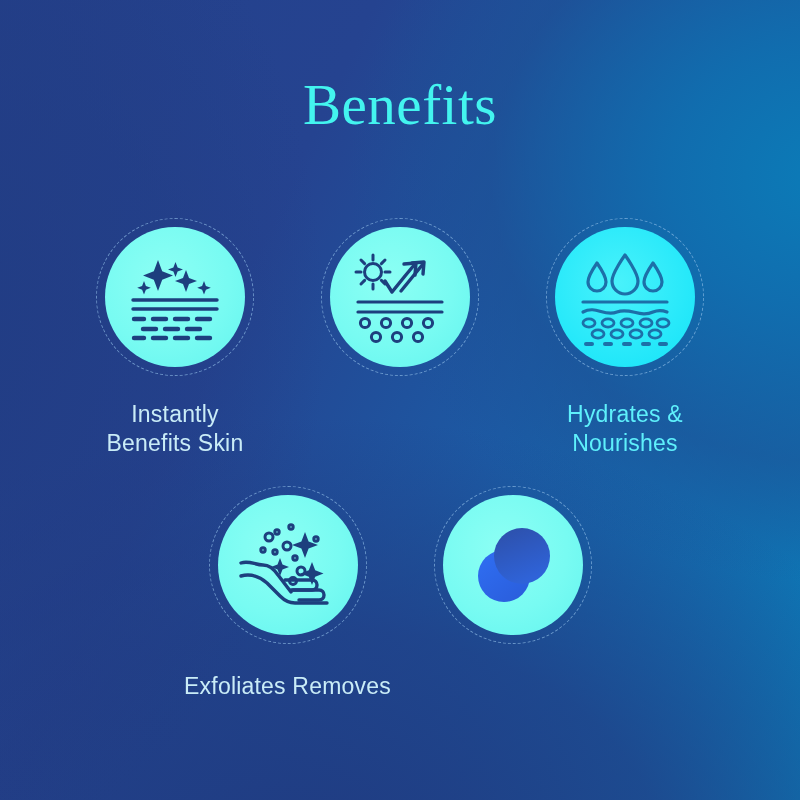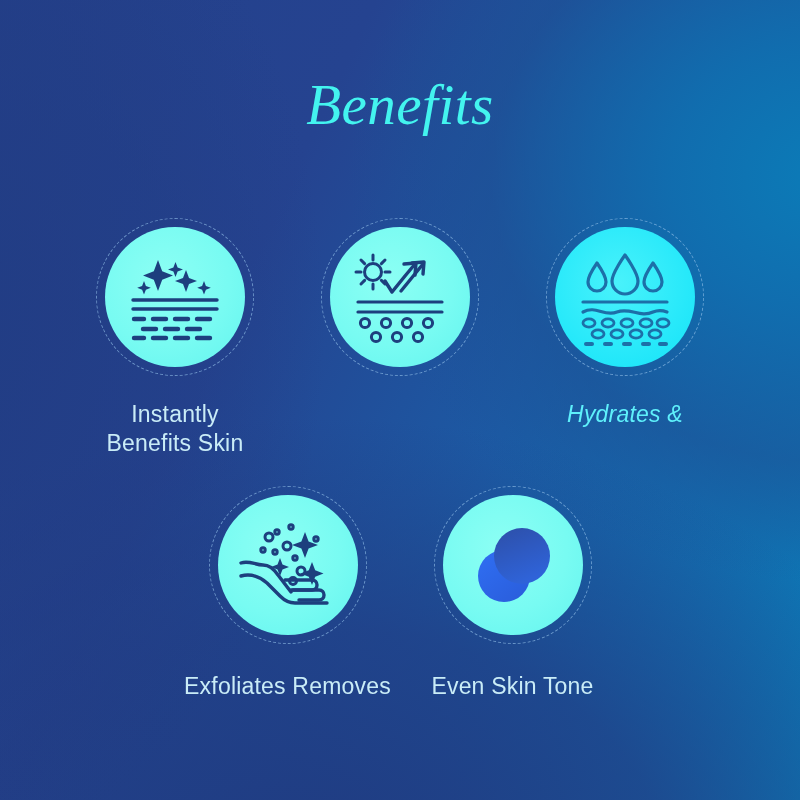--- a/index.html
+++ b/index.html
@@ -48,21 +48,20 @@
     position: absolute;
     top: 74px;
     left: 0;
     width: 800px;
     text-align: center;
     font-family: "Liberation Serif", "DejaVu Serif", serif;
     font-size: 57px;
     line-height: 62px;
     color: #43f4ef;
     letter-spacing: 0.5px;
-    font-style: italic;
   }
 
   
   .row {
     position: absolute;
     left: 0;
     width: 800px;
     display: flex;
     justify-content: center;
   }
@@ -121,21 +120,21 @@
 
   .label {
     margin-top: 18px;
     text-align: center;
     font-size: 23px;
     line-height: 29px;
     color: #c9ecf7;
     font-family: "Liberation Sans", sans-serif;
     letter-spacing: 0.2px;
   }
-  .label.accent { color: #5ef0fb; font-style: italic; }
+  .label.accent { color: #5ef0fb; }
   .label.bottom { margin-top: 22px; }
 </style>
 </head>
 <body>
 
 <div id="poster">
   <div class="bg-base"></div>
   <div class="bg-glow"></div>
   <div class="bg-dark-bottom"></div>
   <div class="bg-dark-left"></div>
@@ -251,20 +250,21 @@
             <line x1="16" y1="102" x2="22" y2="102"></line>
             <line x1="35" y1="102" x2="41" y2="102"></line>
             <line x1="54" y1="102" x2="60" y2="102"></line>
             <line x1="73" y1="102" x2="79" y2="102"></line>
             <line x1="90" y1="102" x2="96" y2="102"></line>
           </g>
         </svg>
       </div>
       <div class="label accent">
         <div>Hydrates &amp;</div>
+        <div>Nourishes</div>
       </div>
     </div>
   </div>
 
   <div class="row row-bottom">
 
     <div class="item">
       <div class="badge">
         <div class="dashring"></div>
         <div class="disc pale"></div>
@@ -311,18 +311,15 @@
             </linearGradient>
             <linearGradient id="discB" x1="0.1" y1="0" x2="0.9" y2="1">
               <stop offset="0%" stop-color="#2f6ef2"></stop>
               <stop offset="100%" stop-color="#2a5ddb"></stop>
             </linearGradient>
           </defs>
           <ellipse cx="46" cy="66" rx="26" ry="26" fill="url(#discB)"></ellipse>
           <ellipse cx="64" cy="46" rx="28" ry="28" fill="url(#discA)"></ellipse>
         </svg>
       </div>
-      <div class="label bottom">
-        <div>Even Skin Tone</div>
-      </div>
     </div>
   </div>
 </div>
 
 </body></html>

